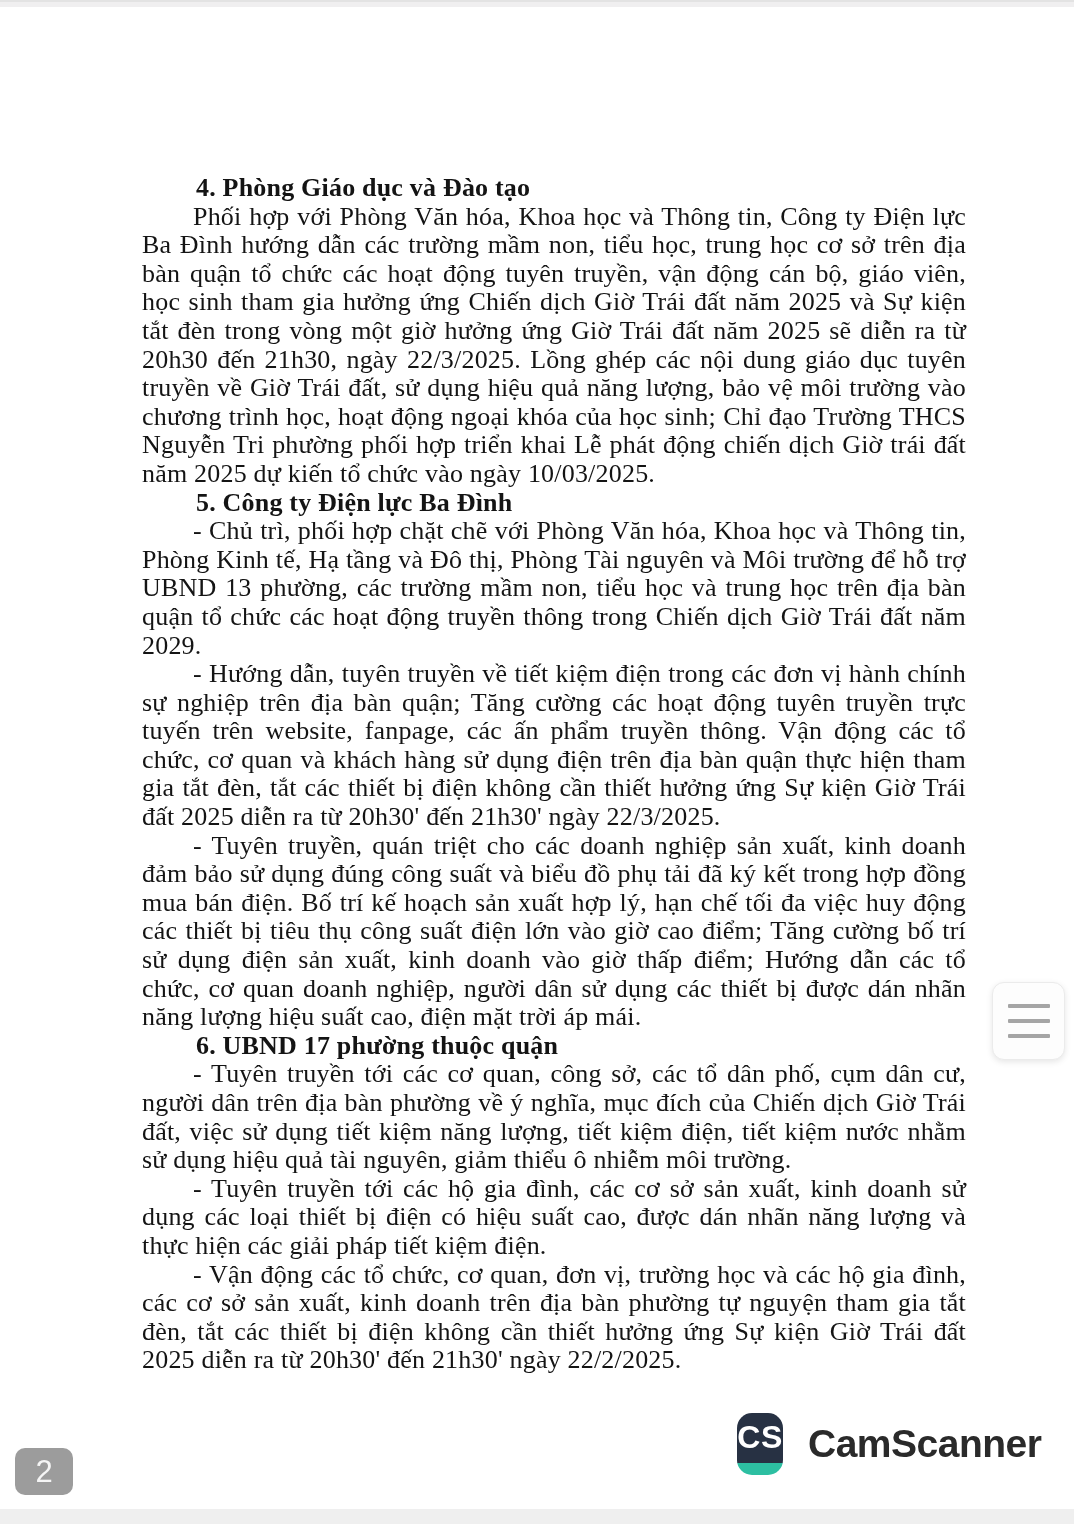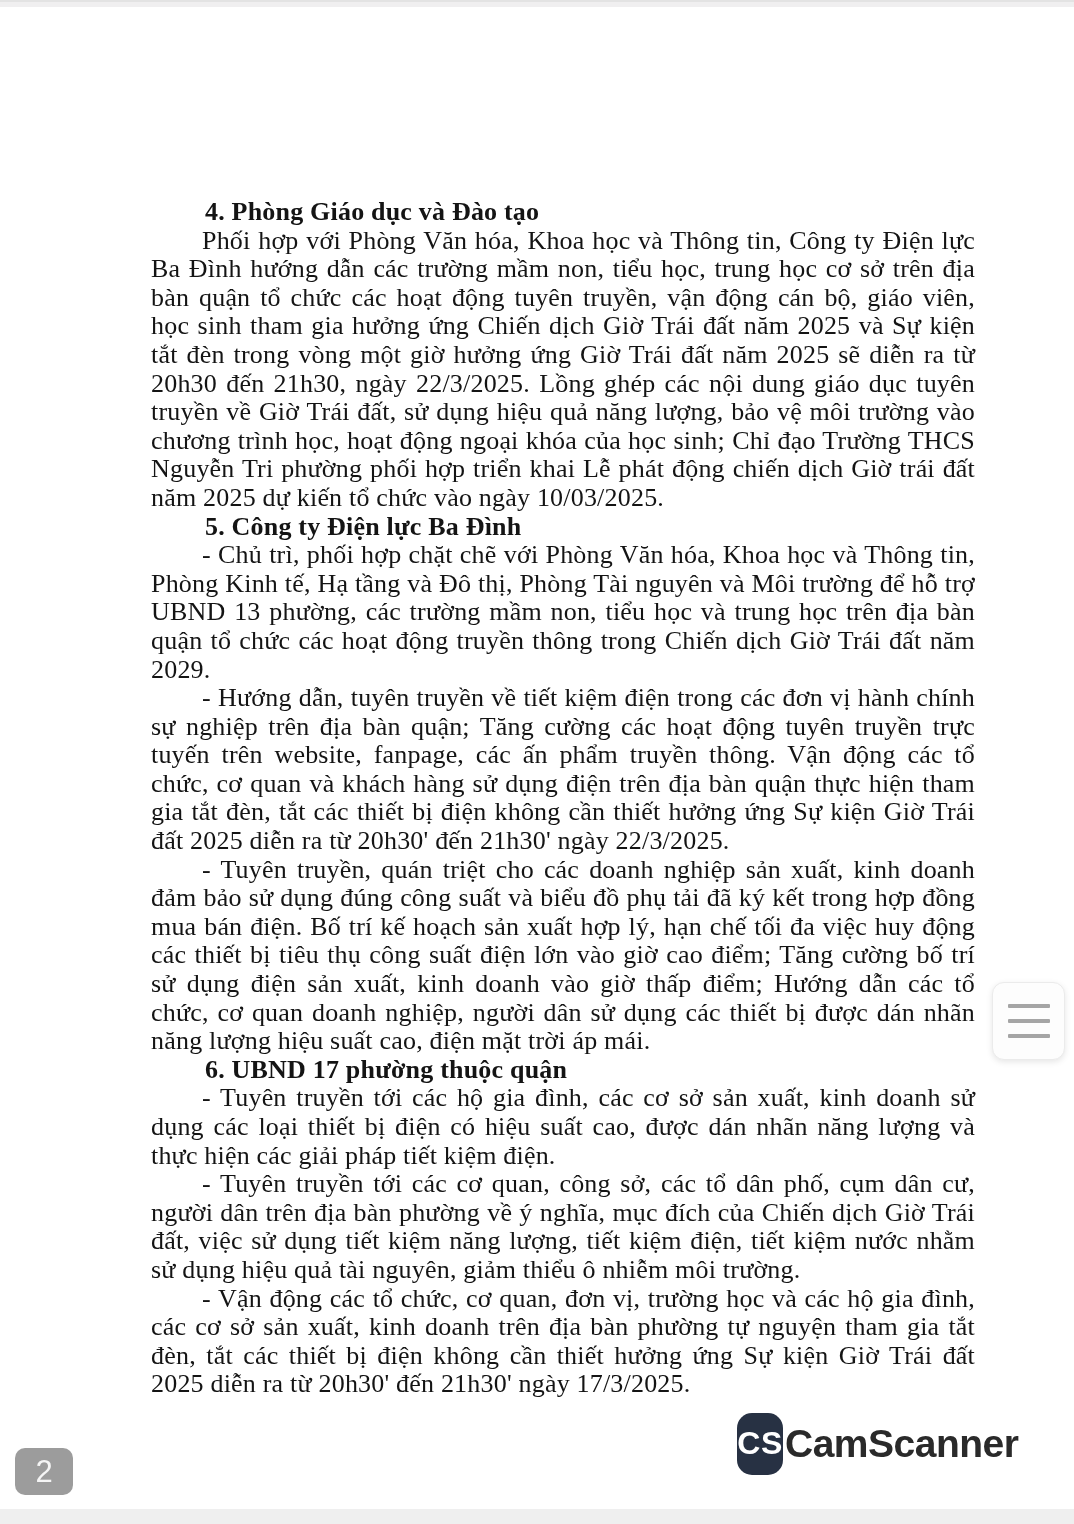--- a/index.html
+++ b/index.html
@@ -29,29 +29,28 @@
   .bottom-band {
     position: absolute;
     left: 0; top: 1509px;
     width: 1074px; height: 15px;
     background: #efefef;
   }
 
   
   .doc-content {
     position: absolute;
-    left: 151px;
+    left: 142px;
     top: 174px;
     width: 824px;
     font-size: 26px;
     line-height: 28.6px;
     color: #141414;
     text-align: justify;
     letter-spacing: 0.2px;
-    margin-top: 24px;
   }
   .doc-content .heading {
     font-weight: bold;
     text-indent: 54px;
     text-align: left;
   }
   .doc-content .para {
     text-indent: 51px;
   }
 
@@ -100,42 +99,42 @@
   
   .cs-logo {
     position: absolute;
     left: 737px;
     top: 1413px;
     width: 46px;
     height: 62px;
     border-radius: 15px;
     overflow: hidden;
     display: flex;
-    flex-direction: row;
+    flex-direction: column;
   }
   .cs-logo .cs-main {
     flex: 1;
     background: #273143;
     display: flex;
     align-items: center;
     justify-content: center;
     color: #ffffff;
     font-family: "Liberation Sans", sans-serif;
     font-weight: bold;
     font-size: 32px;
     letter-spacing: 0.5px;
     padding-bottom: 2px;
   }
   .cs-logo .cs-strip {
     height: 12px;
     background: #2dbfa2;
   }
   .cs-wordmark {
     position: absolute;
-    left: 785px;
+    left: 808px;
     top: 1419px;
     height: 50px;
     display: flex;
     align-items: center;
     color: #2a2a2a;
     font-family: "Liberation Sans", "DejaVu Sans", sans-serif;
     font-size: 39px;
     font-weight: 600;
     letter-spacing: -0.5px;
   }
@@ -146,23 +145,23 @@
 <div class="top-band"></div>
 
 <div class="doc-content">
     <div class="heading">4. Phòng Giáo dục và Đào tạo</div>
     <div class="para">Phối hợp với Phòng Văn hóa, Khoa học và Thông tin, Công ty Điện lực Ba Đình hướng dẫn các trường mầm non, tiểu học, trung học cơ sở trên địa bàn quận tổ chức các hoạt động tuyên truyền, vận động cán bộ, giáo viên, học sinh tham gia hưởng ứng Chiến dịch Giờ Trái đất năm 2025 và Sự kiện tắt đèn trong vòng một giờ hưởng ứng Giờ Trái đất năm 2025 sẽ diễn ra từ 20h30 đến 21h30, ngày 22/3/2025. Lồng ghép các nội dung giáo dục tuyên truyền về Giờ Trái đất, sử dụng hiệu quả năng lượng, bảo vệ môi trường vào chương trình học, hoạt động ngoại khóa của học sinh; Chỉ đạo Trường THCS Nguyễn Tri phường phối hợp triển khai Lễ phát động chiến dịch Giờ trái đất năm 2025 dự kiến tổ chức vào ngày 10/03/2025.</div>
     <div class="heading">5. Công ty Điện lực Ba Đình</div>
     <div class="para">- Chủ trì, phối hợp chặt chẽ với Phòng Văn hóa, Khoa học và Thông tin, Phòng Kinh tế, Hạ tầng và Đô thị, Phòng Tài nguyên và Môi trường để hỗ trợ UBND 13 phường, các trường mầm non, tiểu học và trung học trên địa bàn quận tổ chức các hoạt động truyền thông trong Chiến dịch Giờ Trái đất năm 2029.</div>
     <div class="para">- Hướng dẫn, tuyên truyền về tiết kiệm điện trong các đơn vị hành chính sự nghiệp trên địa bàn quận; Tăng cường các hoạt động tuyên truyền trực tuyến trên website, fanpage, các ấn phẩm truyền thông. Vận động các tổ chức, cơ quan và khách hàng sử dụng điện trên địa bàn quận thực hiện tham gia tắt đèn, tắt các thiết bị điện không cần thiết hưởng ứng Sự kiện Giờ Trái đất 2025 diễn ra từ 20h30' đến 21h30' ngày 22/3/2025.</div>
     <div class="para">- Tuyên truyền, quán triệt cho các doanh nghiệp sản xuất, kinh doanh đảm bảo sử dụng đúng công suất và biểu đồ phụ tải đã ký kết trong hợp đồng mua bán điện. Bố trí kế hoạch sản xuất hợp lý, hạn chế tối đa việc huy động các thiết bị tiêu thụ công suất điện lớn vào giờ cao điểm; Tăng cường bố trí sử dụng điện sản xuất, kinh doanh vào giờ thấp điểm; Hướng dẫn các tổ chức, cơ quan doanh nghiệp, người dân sử dụng các thiết bị được dán nhãn năng lượng hiệu suất cao, điện mặt trời áp mái.</div>
     <div class="heading">6. UBND 17 phường thuộc quận</div>
+    <div class="para">- Tuyên truyền tới các cơ quan, công sở, các tổ dân phố, cụm dân cư, người dân trên địa bàn phường về ý nghĩa, mục đích của Chiến dịch Giờ Trái đất, việc sử dụng tiết kiệm năng lượng, tiết kiệm điện, tiết kiệm nước nhằm sử dụng hiệu quả tài nguyên, giảm thiểu ô nhiễm môi trường.</div>
     <div class="para">- Tuyên truyền tới các hộ gia đình, các cơ sở sản xuất, kinh doanh sử dụng các loại thiết bị điện có hiệu suất cao, được dán nhãn năng lượng và thực hiện các giải pháp tiết kiệm điện.</div>
-    <div class="para">- Tuyên truyền tới các cơ quan, công sở, các tổ dân phố, cụm dân cư, người dân trên địa bàn phường về ý nghĩa, mục đích của Chiến dịch Giờ Trái đất, việc sử dụng tiết kiệm năng lượng, tiết kiệm điện, tiết kiệm nước nhằm sử dụng hiệu quả tài nguyên, giảm thiểu ô nhiễm môi trường.</div>
-    <div class="para">- Vận động các tổ chức, cơ quan, đơn vị, trường học và các hộ gia đình, các cơ sở sản xuất, kinh doanh trên địa bàn phường tự nguyện tham gia tắt đèn, tắt các thiết bị điện không cần thiết hưởng ứng Sự kiện Giờ Trái đất 2025 diễn ra từ 20h30' đến 21h30' ngày 17/3/2025.</div>
+    <div class="para">- Vận động các tổ chức, cơ quan, đơn vị, trường học và các hộ gia đình, các cơ sở sản xuất, kinh doanh trên địa bàn phường tự nguyện tham gia tắt đèn, tắt các thiết bị điện không cần thiết hưởng ứng Sự kiện Giờ Trái đất 2025 diễn ra từ 20h30' đến 21h30' ngày 22/2/2025.</div>
   </div>
 
 <div class="scroll-handle">
   <span class="icon" style="display:contents">
     <span class="bar"></span>
     <span class="bar"></span>
     <span class="bar"></span>
   </span>
 </div>
 

